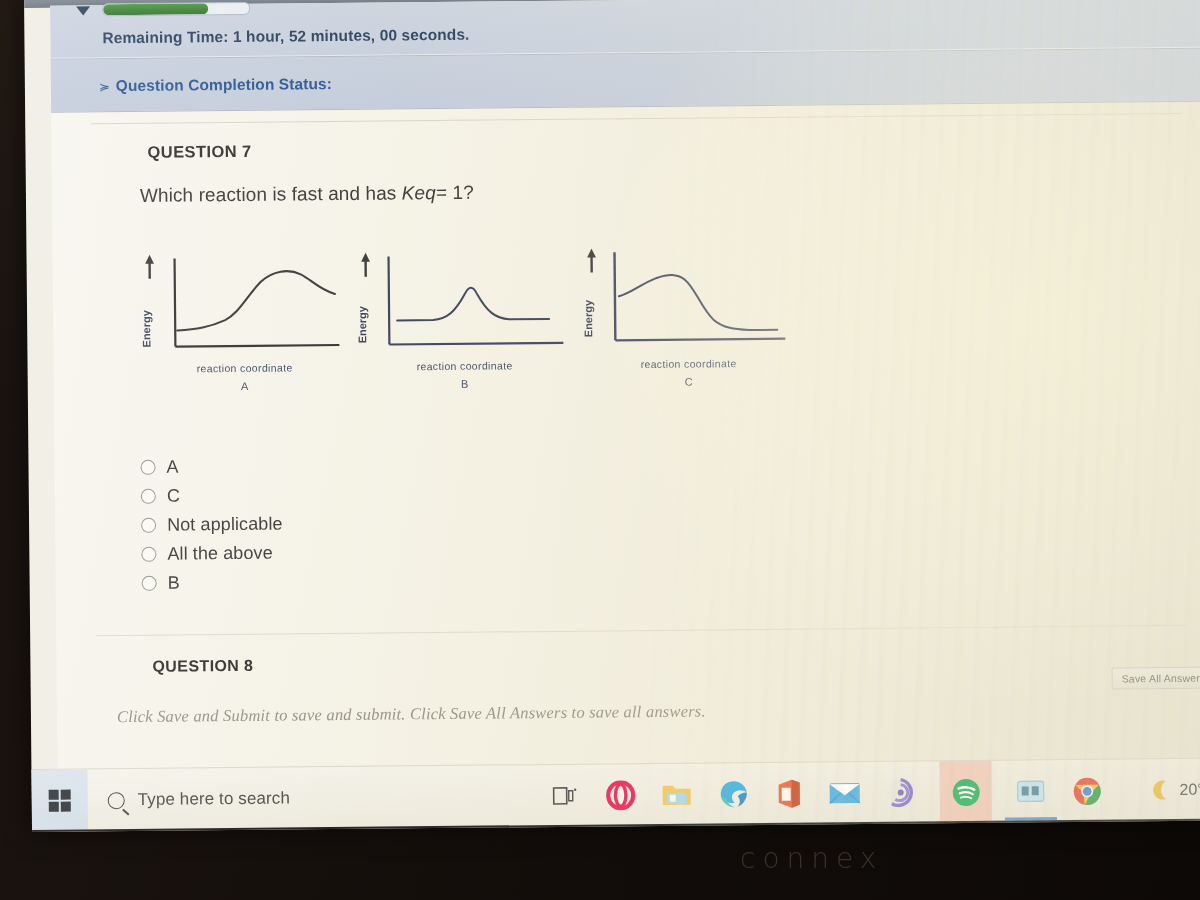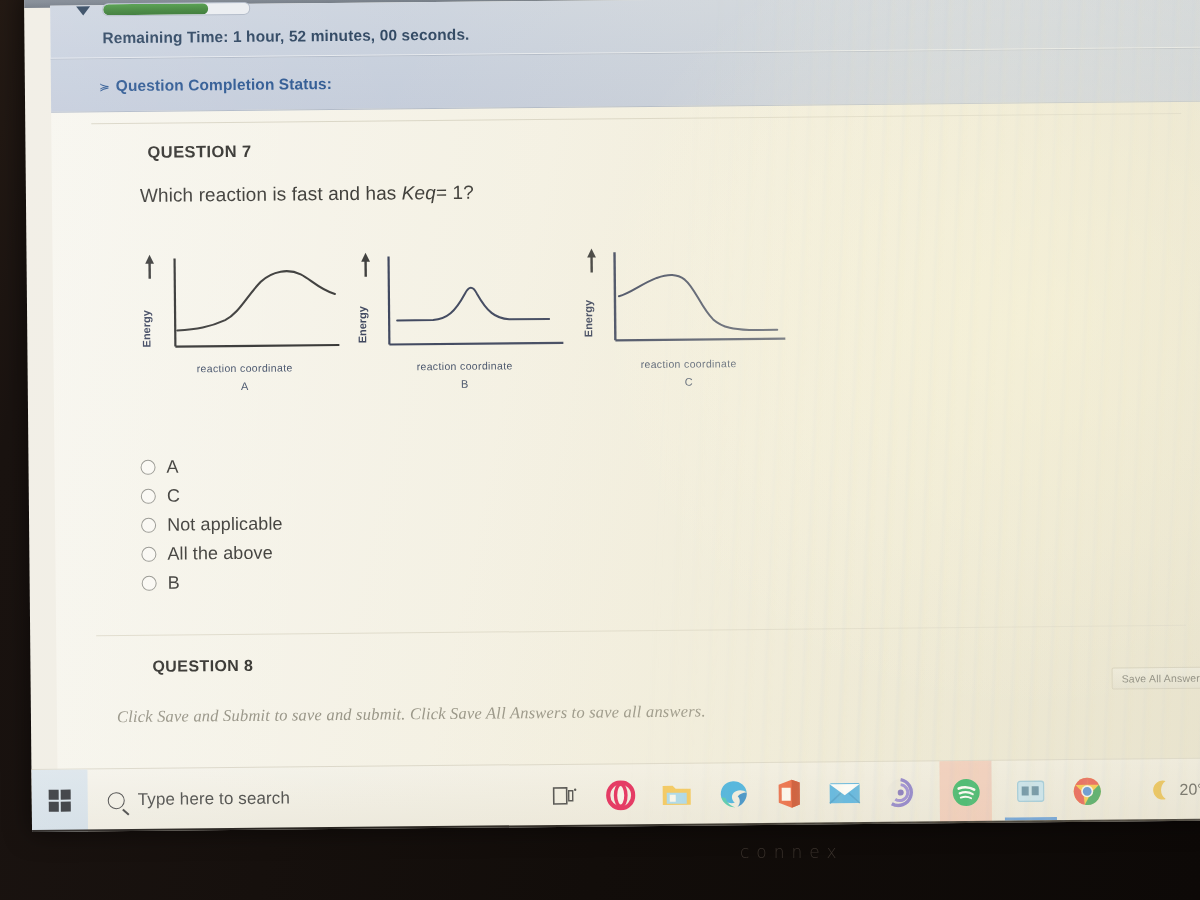--- a/index.html
+++ b/index.html
@@ -20,21 +20,21 @@
   }
   #bezel {
     position: absolute;
     left: 0; top: 0; width: 1200px; height: 900px;
     background:
       linear-gradient(100deg, #241a14 0%, #1a1310 6%, #120d0a 55%, #0d0907 100%);
   }
   #bezel-brand {
     position: absolute;
     left: 740px; top: 842px;
-    font-size: 17px;
+    font-size: 28px;
     letter-spacing: 7px;
     color: #3a322c;
     font-family: "DejaVu Sans", sans-serif;
     font-weight: 300;
     user-select: none;
   }
 
   
   #screen {
     position: absolute;

